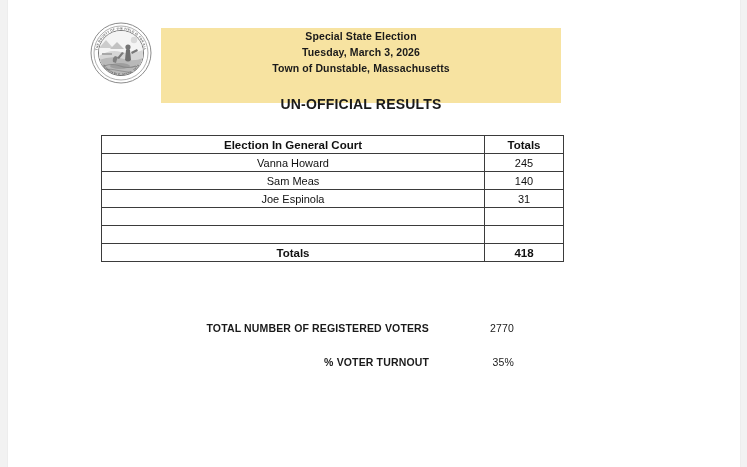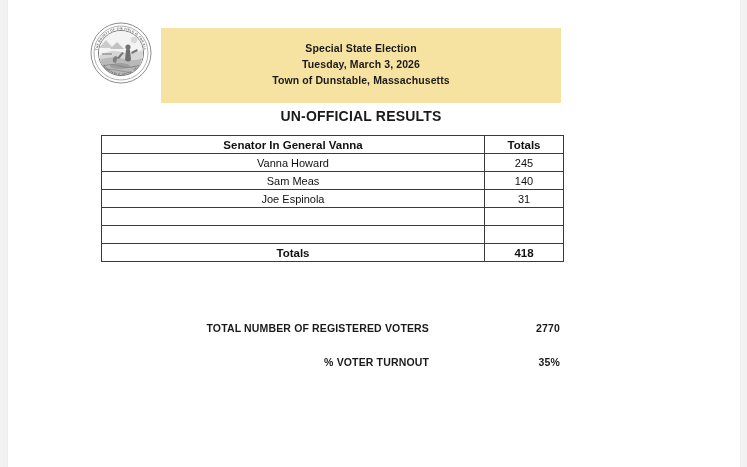--- a/index.html
+++ b/index.html
@@ -47,21 +47,21 @@
 
   #banner {
     position: absolute;
     left: 153px;
     top: 28px;
     width: 400px;
     height: 75px;
     background: #f7e3a1;
     text-align: center;
     box-sizing: border-box;
-    padding-top: 12px;
+    padding-top: 0;
   }
   .banner-line {
     display: block;
     color: #1a1a1a;
     font-weight: bold;
     font-size: 10.5px;
     line-height: 16px;
     letter-spacing: 0.1px;
   }
   .banner-line.headline {
@@ -127,25 +127,25 @@
     left: 0;
     width: 421px;
     text-align: right;
     font-size: 10.5px;
     font-weight: bold;
     color: #1a1a1a;
     letter-spacing: 0.15px;
   }
   .summary-value {
     position: absolute;
-    left: 474px;
+    left: 428px;
     width: 78px;
     text-align: right;
     font-size: 10.5px;
-    font-weight: bold;
+    font-weight: normal;
     color: #1a1a1a;
     letter-spacing: 0.15px;
   }
 </style>
 </head>
 <body>
 
 <div id="page-sheet">
 
   <div id="header-area">
@@ -203,21 +203,21 @@
   </div>
 
   <div id="results-table-wrap">
     <table id="results-table">
       <colgroup>
         <col class="c-name">
         <col class="c-total">
       </colgroup>
       <thead>
         <tr>
-          <th>Senator In General Vanna</th>
+          <th>Election In General Court</th>
           <th>Totals</th>
         </tr>
       </thead>
       <tbody>
         <tr>
           <td>Vanna Howard</td>
           <td>245</td>
         </tr>
         <tr>
           <td>Sam Meas</td>

